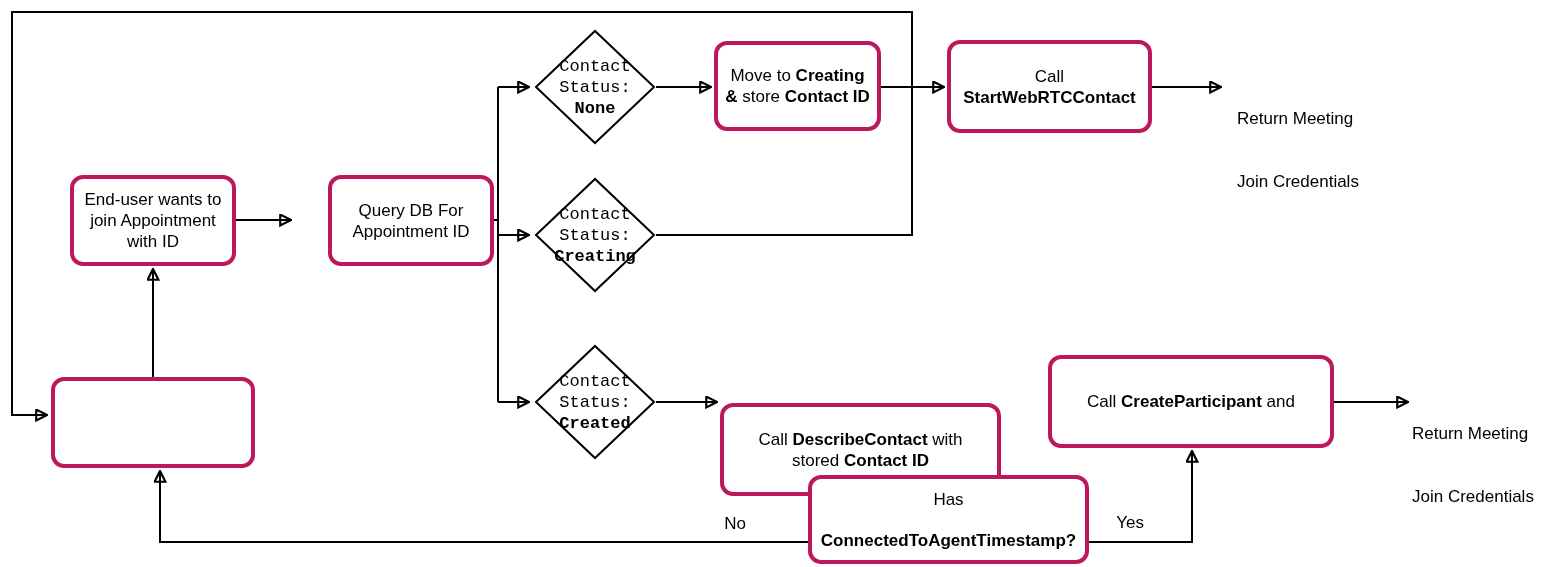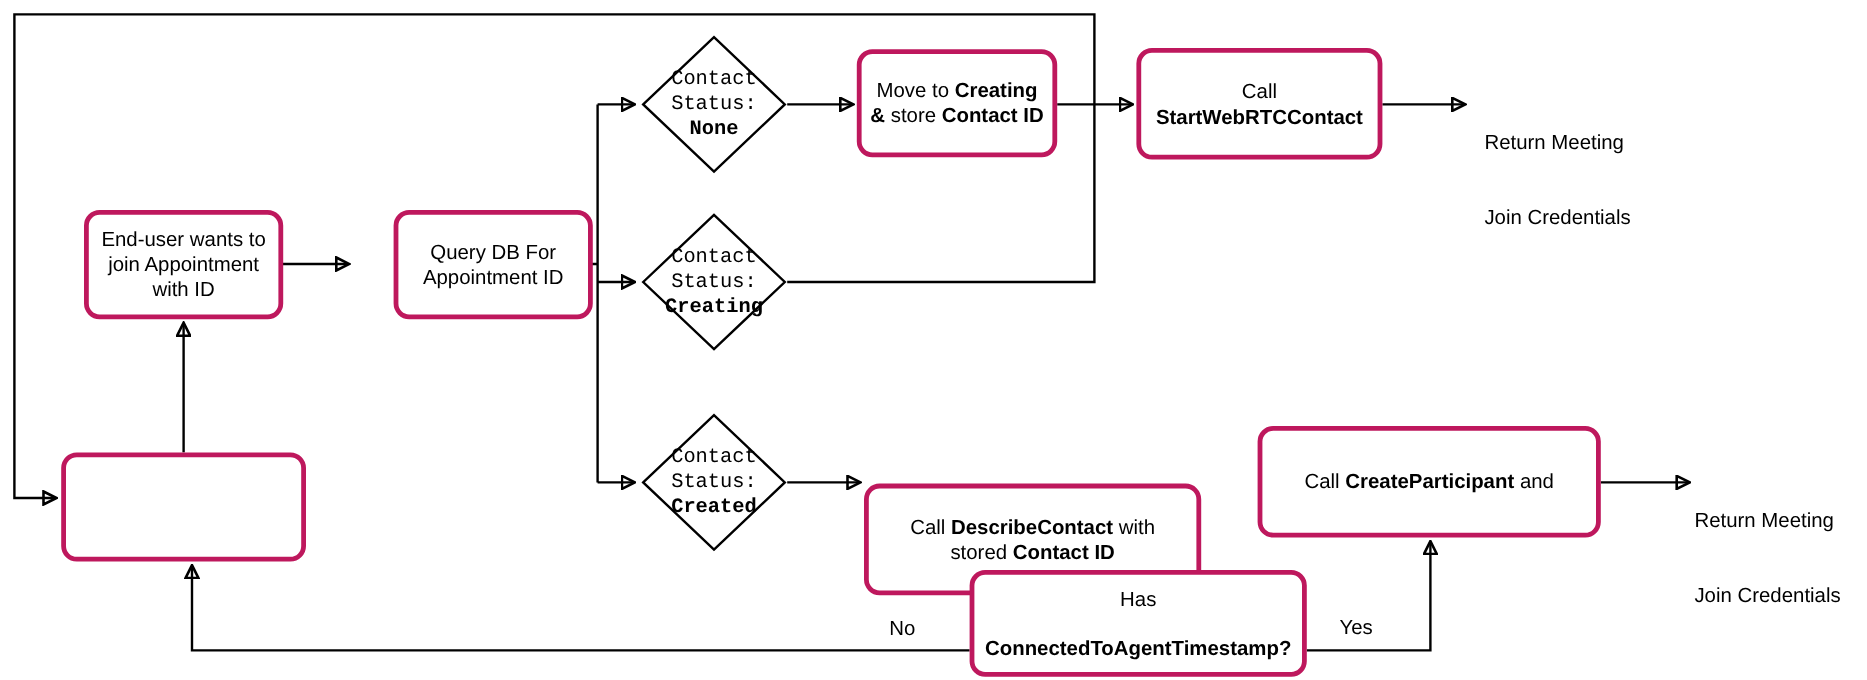--- a/index.html
+++ b/index.html
@@ -142,17 +142,17 @@
   <div class="freelabel" style="left:1237px;top:66px;">
     <div class="line">Return Meeting</div>
     <div class="line">Join Credentials</div>
   </div>
 
   <div class="freelabel" style="left:1412px;top:381px;">
     <div class="line">Return Meeting</div>
     <div class="line">Join Credentials</div>
   </div>
 
-  <div class="freelabel" style="left:730px;top:513px;width:44px;text-align:center;">No</div>
+  <div class="freelabel" style="left:713px;top:513px;width:44px;text-align:center;">No</div>
 
   <div class="freelabel" style="left:1100px;top:512px;width:44px;text-align:right;">Yes</div>
 
 </div>
 
 </body></html>

